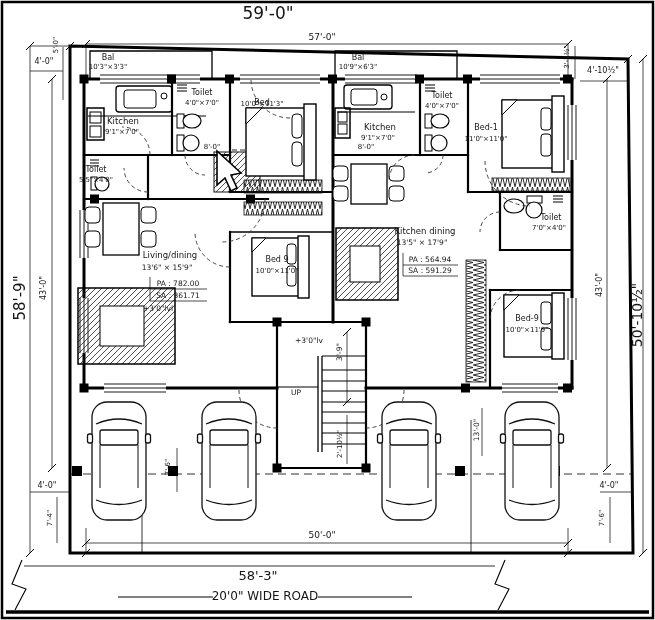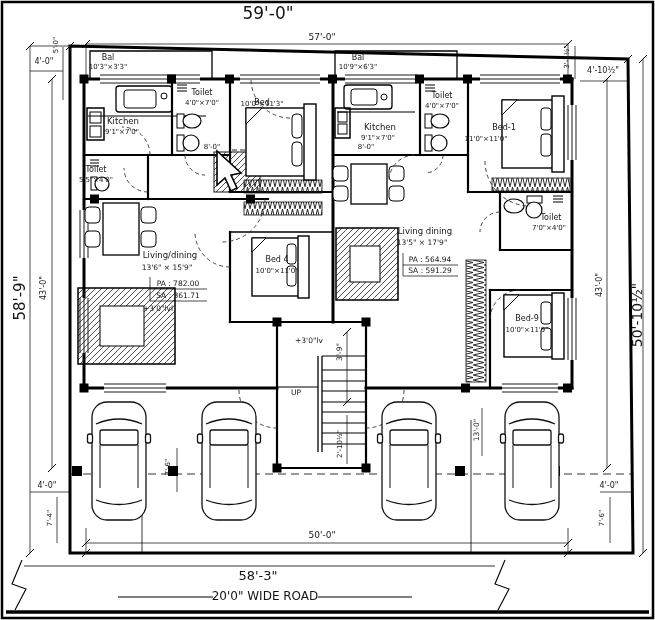--- a/index.html
+++ b/index.html
@@ -383,33 +383,33 @@
 <span class="lbl" style="left:202px;top:93px;font-size:8px;">Toilet</span>
 <span class="lbl" style="left:202px;top:103px;font-size:7px;">4'0"×7'0"</span>
 <span class="lbl" style="left:262px;top:103px;font-size:8px;">Bed</span>
 <span class="lbl" style="left:262px;top:104px;font-size:7px;">10'0"×11'3"</span>
 <span class="lbl" style="left:96px;top:170px;font-size:8px;">Toilet</span>
 <span class="lbl" style="left:96px;top:180px;font-size:7px;">5'5"×4'0"</span>
 <span class="lbl" style="left:170px;top:255px;font-size:8.5px;">Living/dining</span>
 <span class="lbl" style="left:167px;top:268px;font-size:7.5px;">13'6" × 15'9"</span>
 <span class="lbl" style="left:178px;top:284px;font-size:7.5px;text-align:center;">PA : 782.00</span>
 <span class="lbl" style="left:178px;top:296px;font-size:7.5px;">SA : 361.71</span>
-<span class="lbl" style="left:277px;top:260px;font-size:8px;">Bed 4</span>
+<span class="lbl" style="left:277px;top:260px;font-size:8px;">Bed 9</span>
 <span class="lbl" style="left:277px;top:271px;font-size:7px;">10'0"×11'0"</span>
 
 <span class="lbl" style="left:358px;top:58px;font-size:8px;">Bal</span>
 <span class="lbl" style="left:358px;top:67px;font-size:7px;">10'9"×6'3"</span>
 <span class="lbl" style="left:380px;top:127px;font-size:8.5px;">Kitchen</span>
 <span class="lbl" style="left:378px;top:138px;font-size:7px;">9'1"×7'0"</span>
 <span class="lbl" style="left:442px;top:96px;font-size:8px;">Toilet</span>
 <span class="lbl" style="left:442px;top:106px;font-size:7px;">4'0"×7'0"</span>
-<span class="lbl" style="left:504px;top:128px;font-size:8px;">Bed-1</span>
+<span class="lbl" style="left:486px;top:128px;font-size:8px;">Bed-1</span>
 <span class="lbl" style="left:486px;top:139px;font-size:7px;">11'0"×11'0"</span>
 <span class="lbl" style="left:551px;top:218px;font-size:8px;">Toilet</span>
 <span class="lbl" style="left:549px;top:228px;font-size:7px;">7'0"×4'0"</span>
-<span class="lbl" style="left:425px;top:231px;font-size:8.5px;">Living dining</span>
+<span class="lbl" style="left:425px;top:231px;font-size:8.5px;">Kitchen dining</span>
 <span class="lbl" style="left:422px;top:243px;font-size:7.5px;">13'5" × 17'9"</span>
 <span class="lbl" style="left:430px;top:260px;font-size:7.5px;">PA : 564.94</span>
 <span class="lbl" style="left:430px;top:271px;font-size:7.5px;">SA : 591.29</span>
 <span class="lbl" style="left:527px;top:319px;font-size:8px;">Bed-9</span>
 <span class="lbl" style="left:527px;top:330px;font-size:7px;">10'0"×11'9"</span>
 
 </div>
 
 </body></html>

